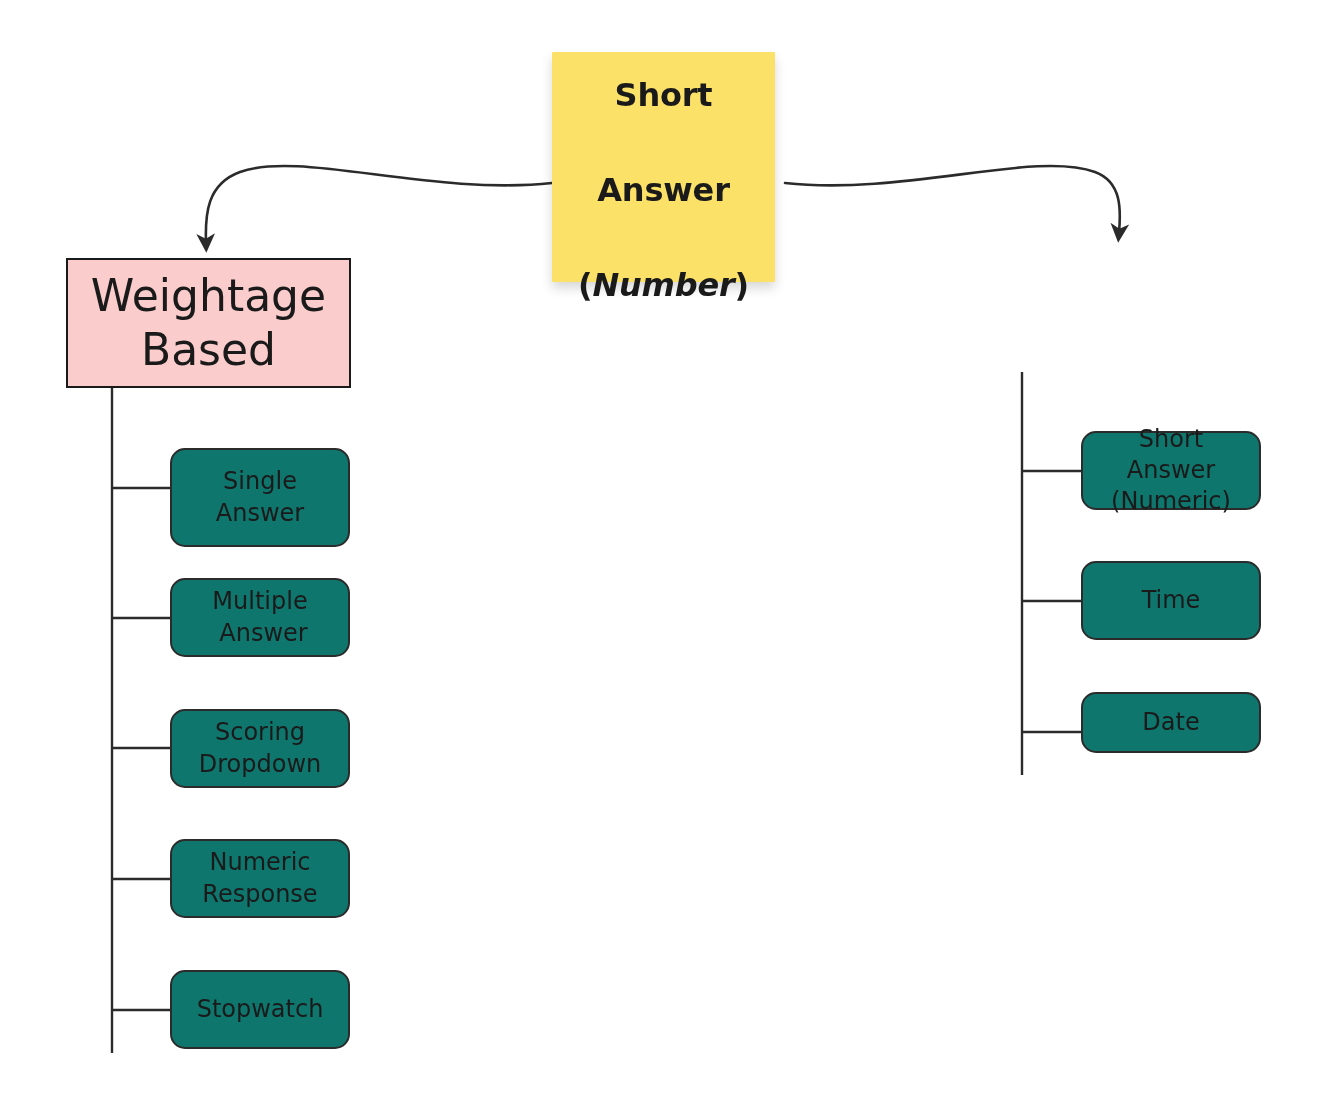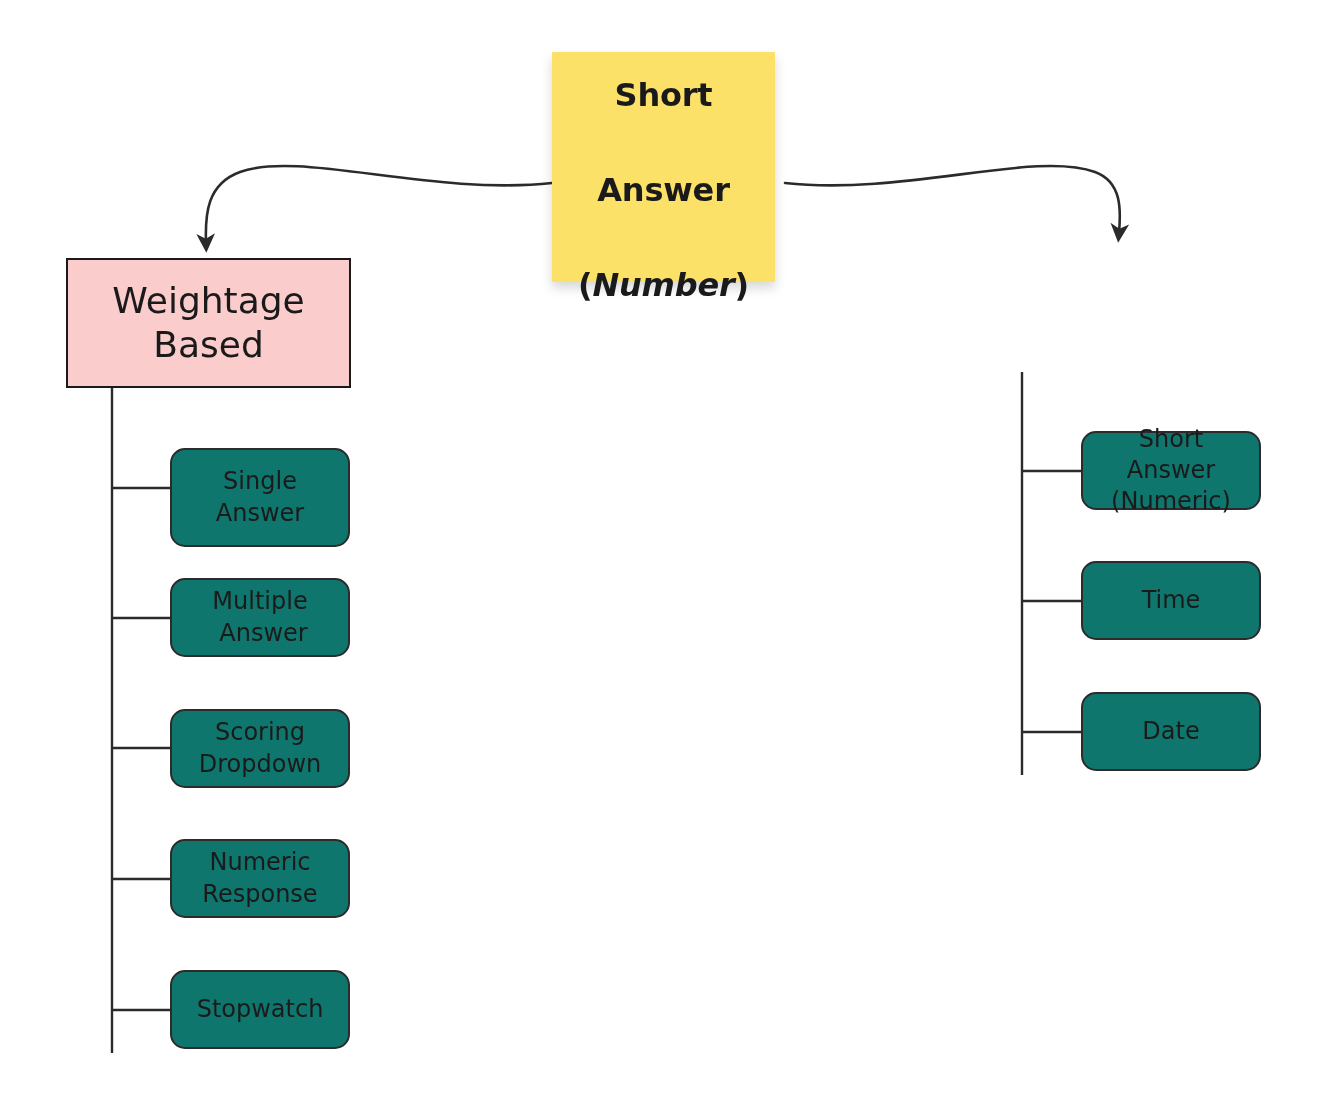--- a/index.html
+++ b/index.html
@@ -51,21 +51,21 @@
     z-index: 3;
   }
   .node-root .ital {
     font-style: italic;
   }
   
   .node-category {
     background: #FACCCC;
     border: 2px solid #1a1a1a;
     border-radius: 0px;
-    font-size: 36px;
+    font-size: 44px;
     line-height: 1.22;
     font-weight: normal;
     z-index: 2;
   }
   
   .node-leaf {
     background: #0f766e;
     border: 2px solid #2b2b2b;
     border-radius: 15px;
     font-size: 24px;
@@ -146,17 +146,17 @@
 
   <div class="node node-leaf" style="left:1081px; top:431px; width:180px; height:79px;">
     <div class="node-label">Short Answer
 (Numeric)</div>
   </div>
 
   <div class="node node-leaf" style="left:1081px; top:561px; width:180px; height:79px;">
     <div class="node-label">Time</div>
   </div>
 
-  <div class="node node-leaf" style="left:1081px; top:692px; width:180px; height:79px;">
+  <div class="node node-leaf" style="left:1081px; top:692px; width:180px; height:61px;">
     <div class="node-label">Date</div>
   </div>
 
 </div>
 
 </body></html>

